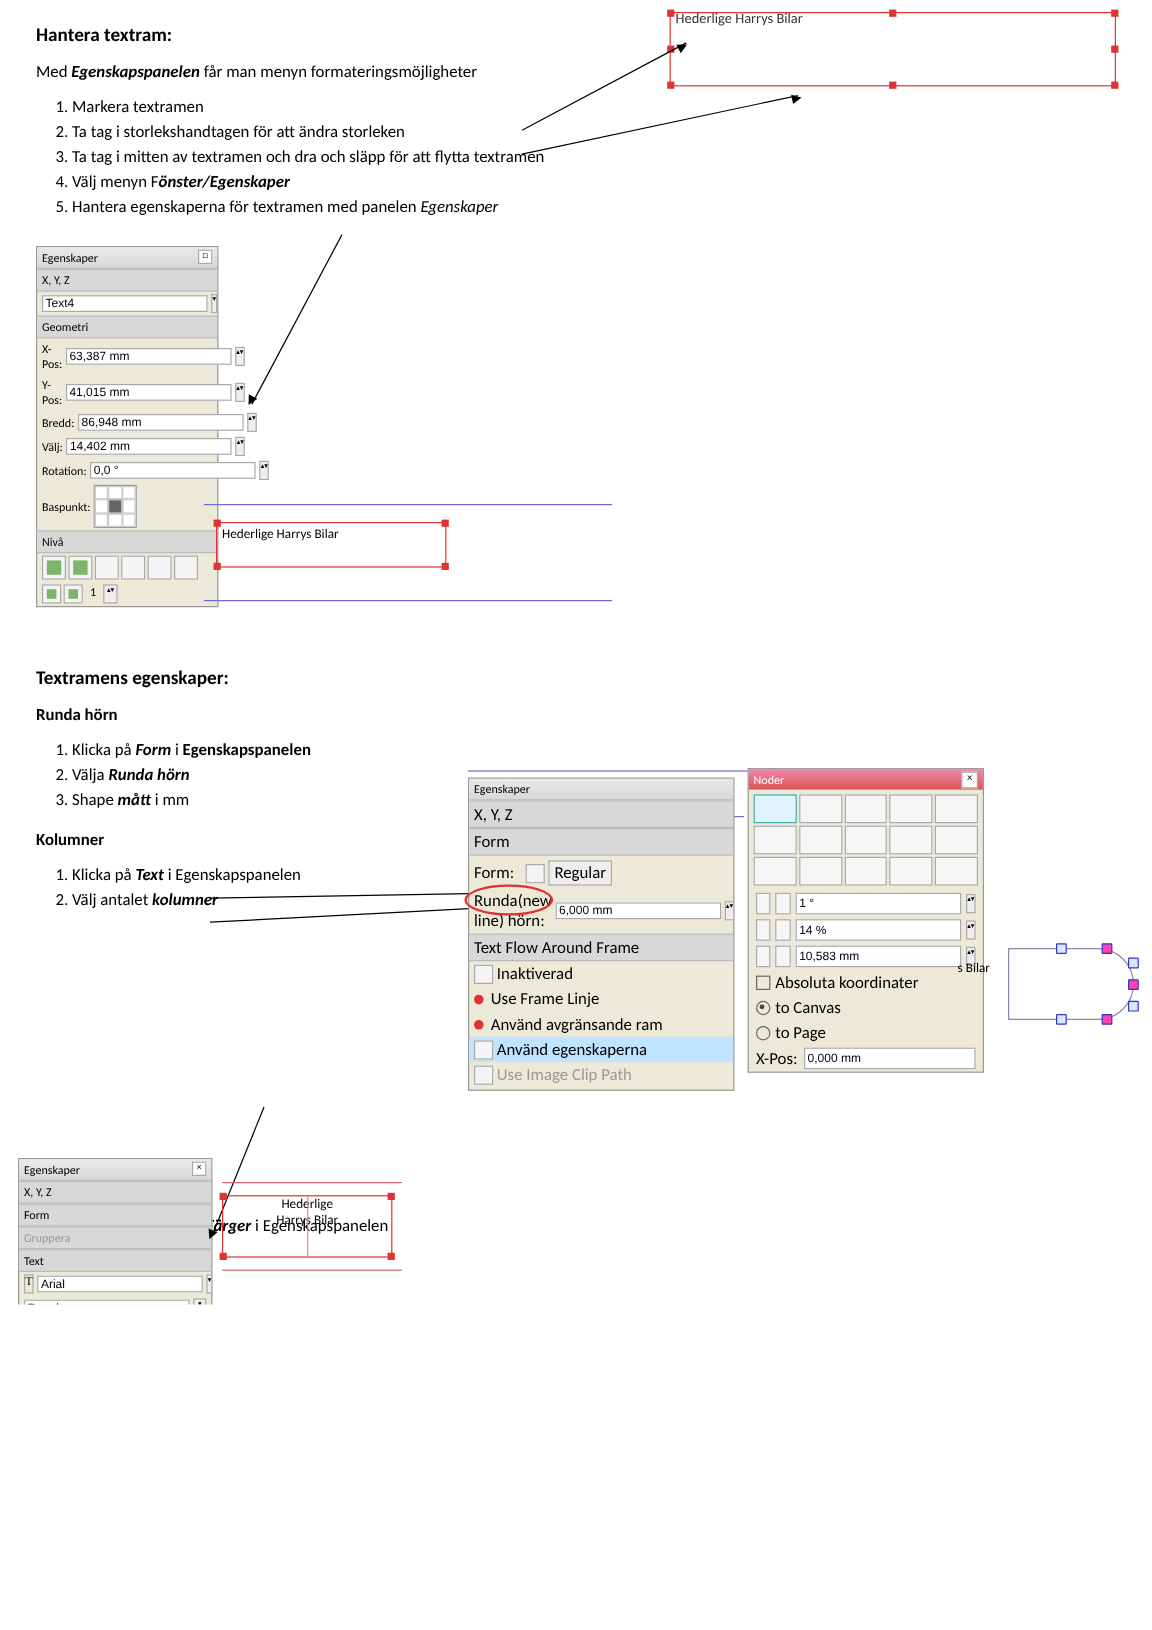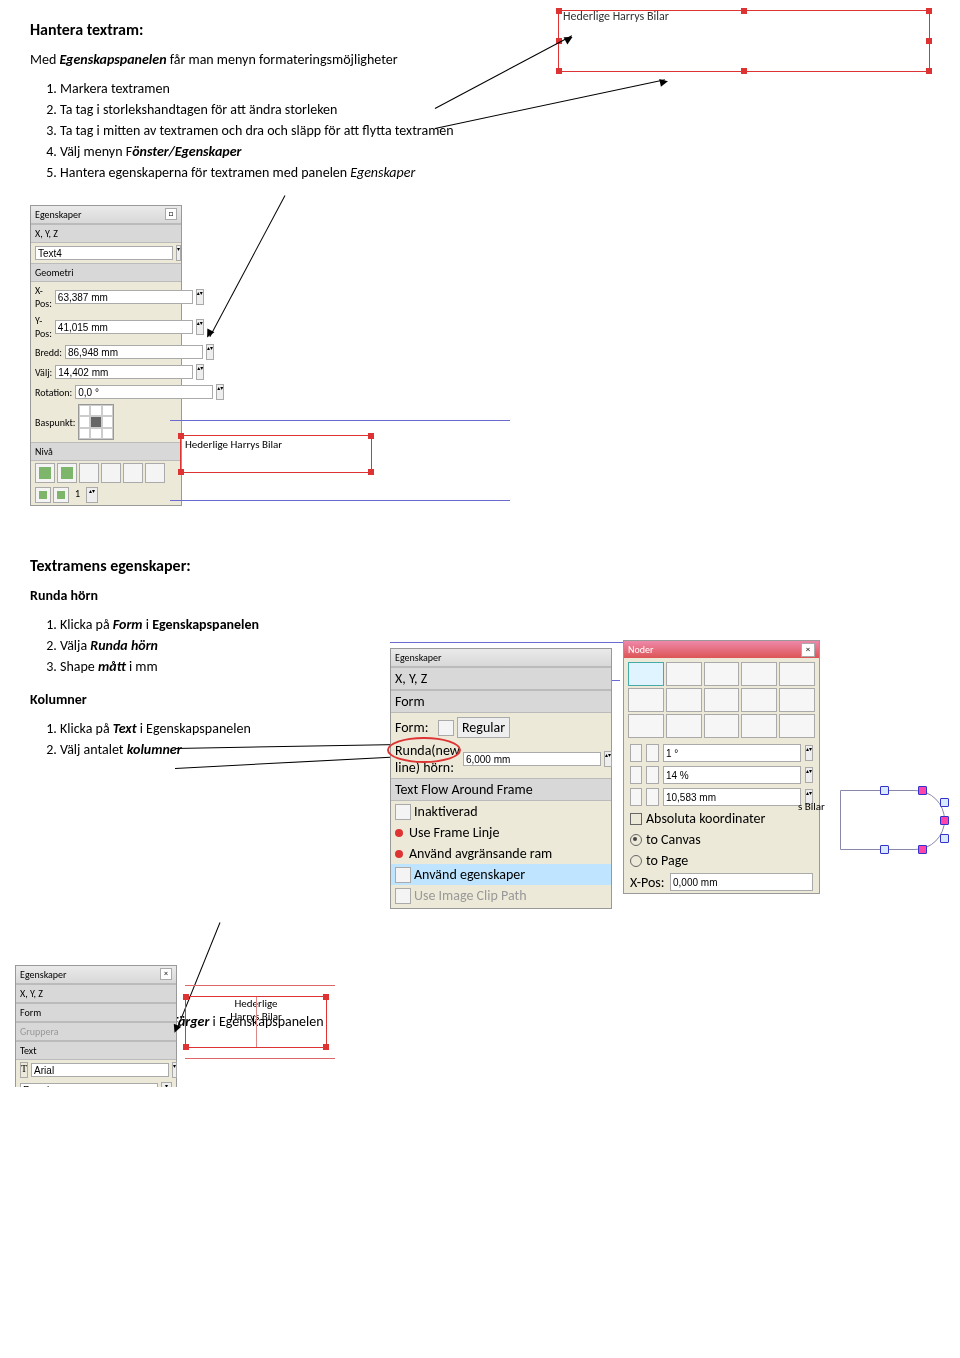--- a/index.html
+++ b/index.html
@@ -329,21 +329,21 @@
       <div class="row">
           <span class="btn-red"></span>
           <span>Use Frame Linje</span>
         </div>
       <div class="row">
           <span class="btn-red"></span>
           <span>Använd avgränsande ram</span>
         </div>
       <div class="row selrow">
           <span class="ico sm"></span>
-          <span>Använd egenskaper</span>
+          <span>Använd egenskaperna</span>
         </div>
       <div class="row" style="color:#999;">
           <span class="ico sm"></span>
           <span>Use Image Clip Path</span>
         </div>
     </div>
   </div>
 
   <div class="noder-panel" style="position:relative;">
     <div class="title"><span>Noder</span><span class="x">×</span></div>

